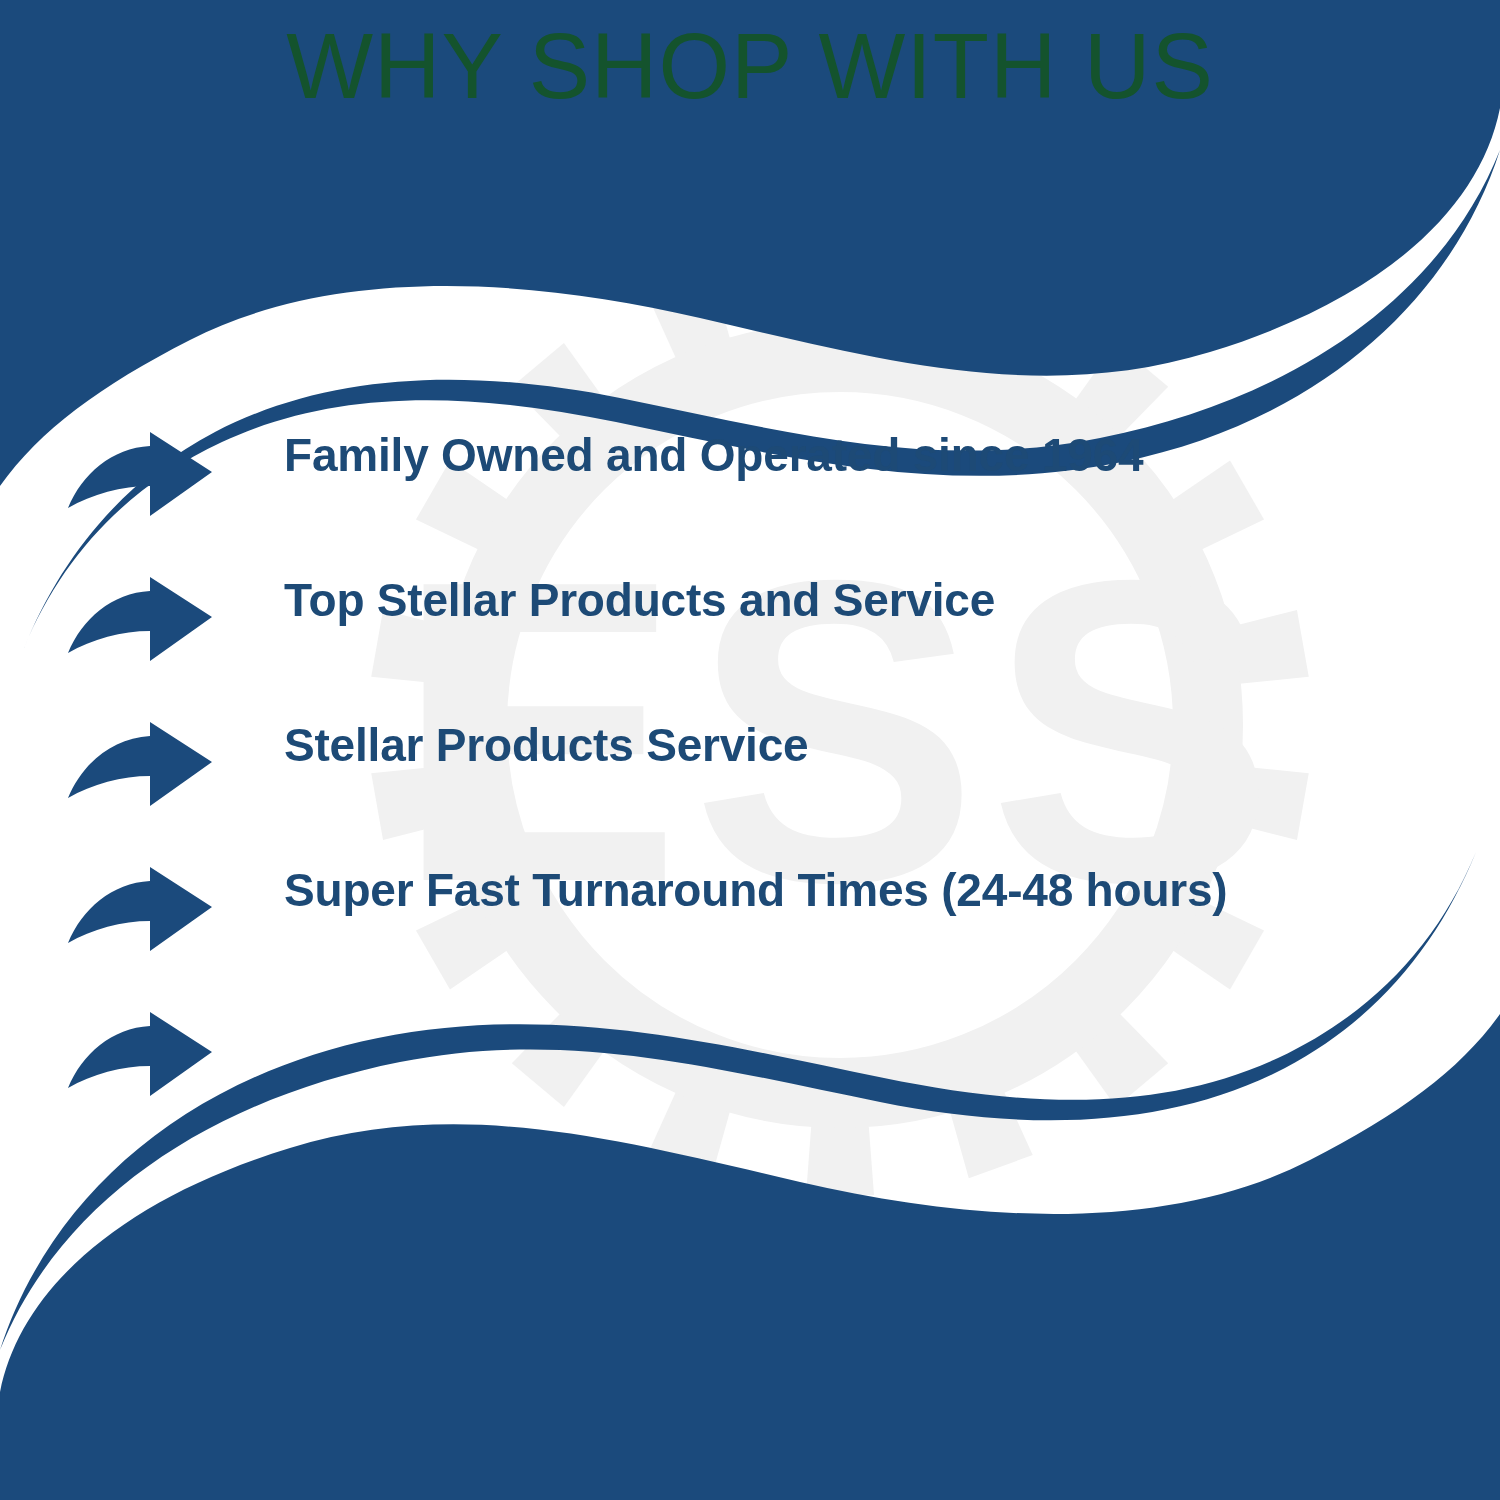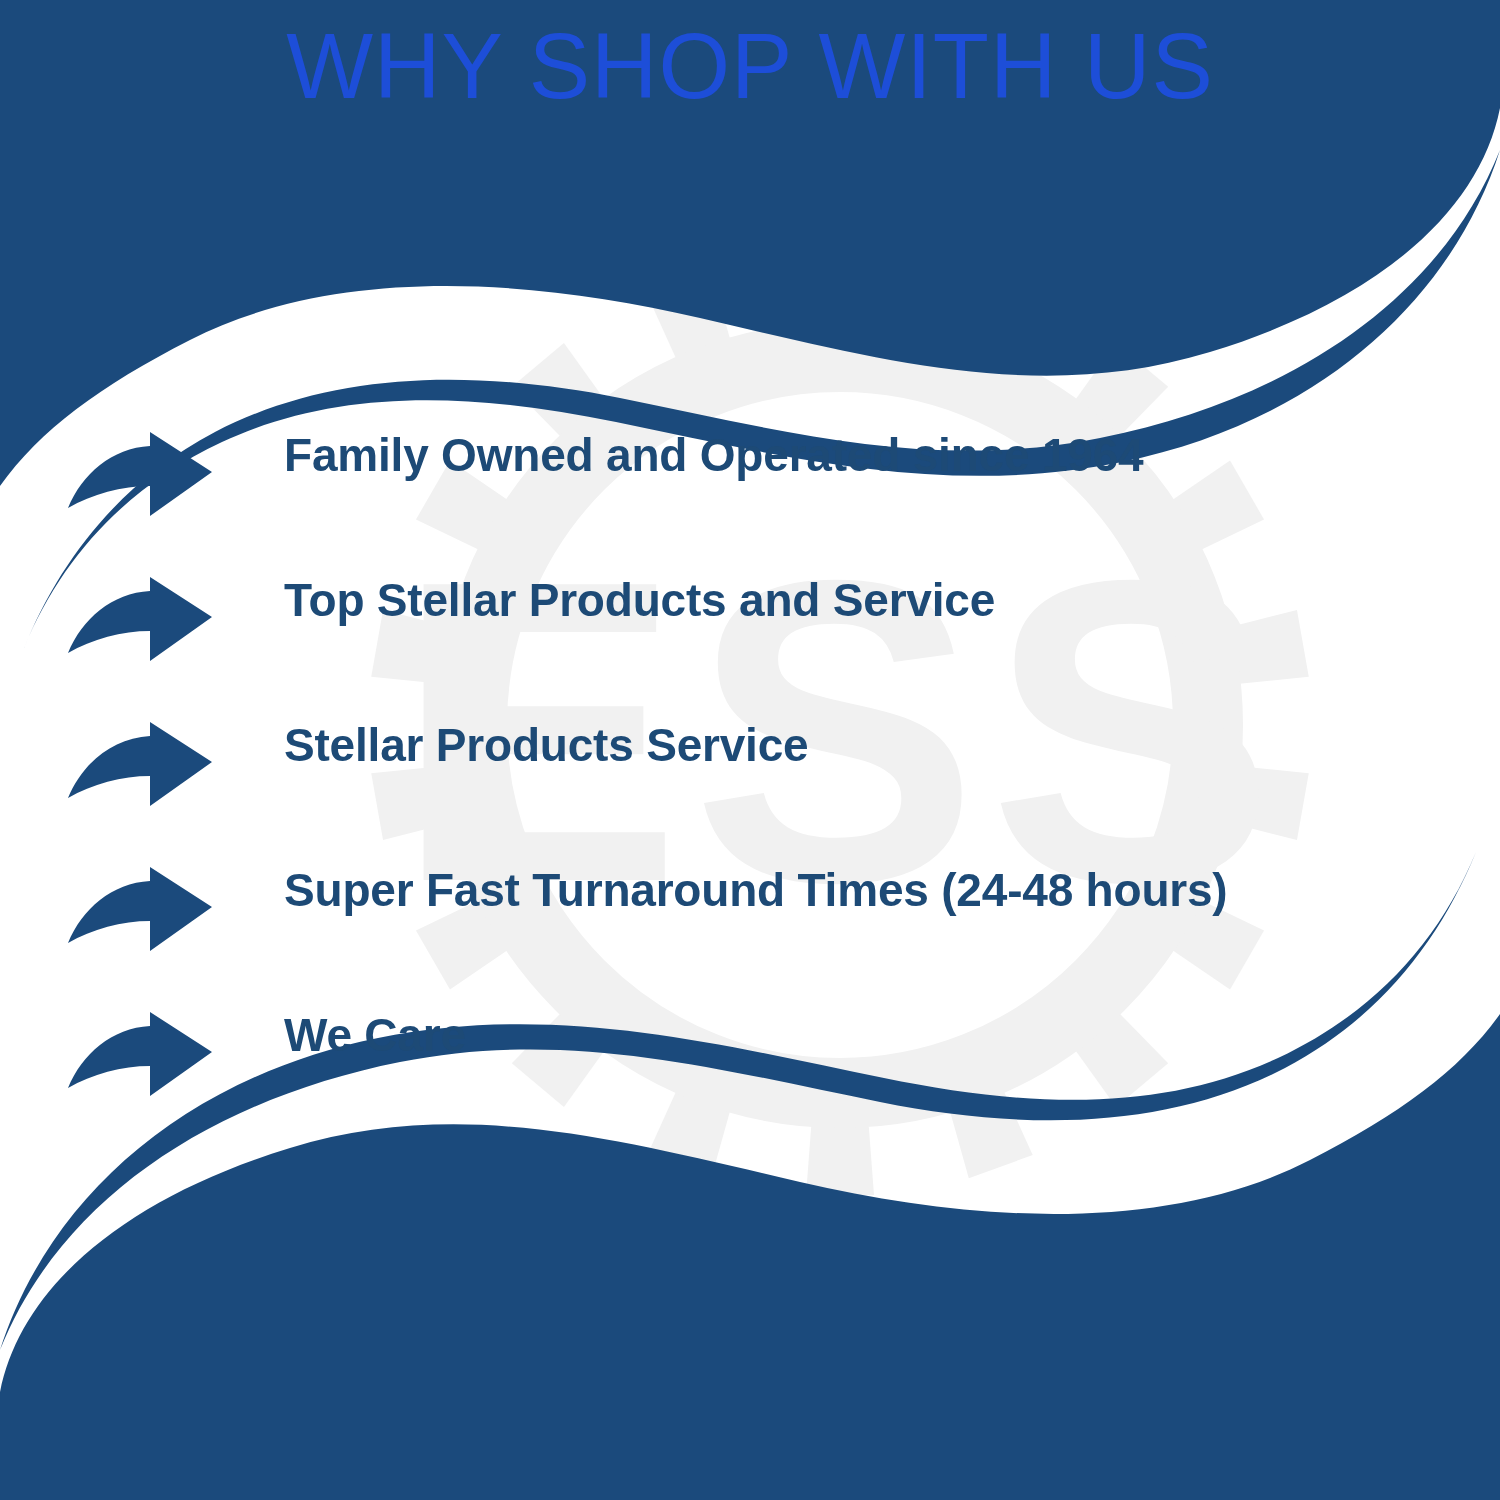--- a/index.html
+++ b/index.html
@@ -36,21 +36,21 @@
   
   .title-wrap {
     position:absolute;
     left:0;
     top:18px;
     width:1500px;
     text-align:center;
     z-index:5;
   }
   .title {
-    color:#1d4ed8;
+    color:#14532d;
     font-family:"Liberation Sans", sans-serif;
     font-size:92px;
     font-weight:500;
     letter-spacing:1px;
     line-height:1.05;
     white-space:nowrap;
   }
 
   
   .benefits {
@@ -243,18 +243,17 @@
       </svg>
       <div class="benefit-text">Super Fast Turnaround Times (24-48 hours)</div>
     </div>
 
     <div class="benefit-row">
       <svg class="arrow-icon" viewBox="0 0 150 100">
         <path fill="#1b4a7c" d="
           M2,78 C16,44 46,18 84,16 L84,2 L146,42 L84,86 L84,56
           C56,56 26,64 2,78 Z"></path>
       </svg>
-      <div class="benefit-text">We Care</div>
     </div>
 
   </div>
 
 </div>
 
 </body></html>

